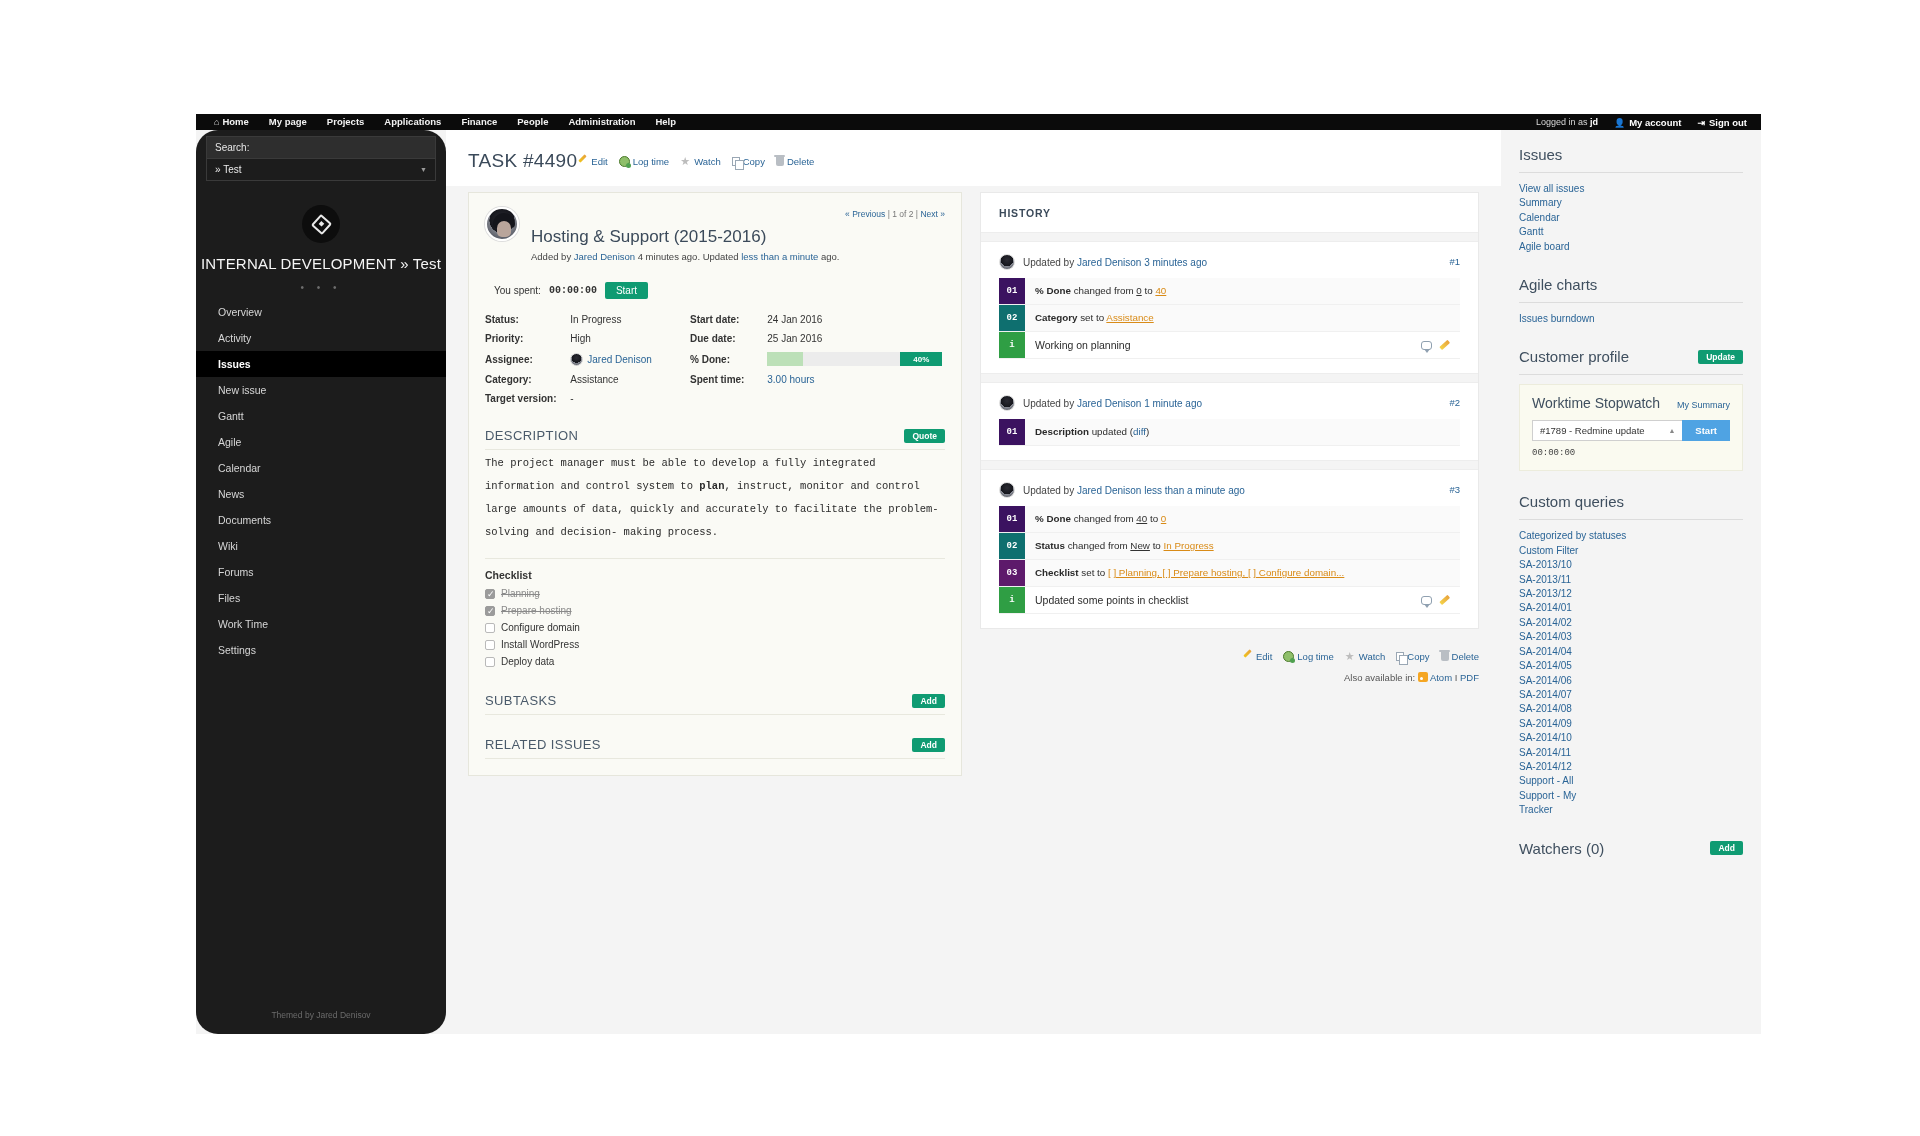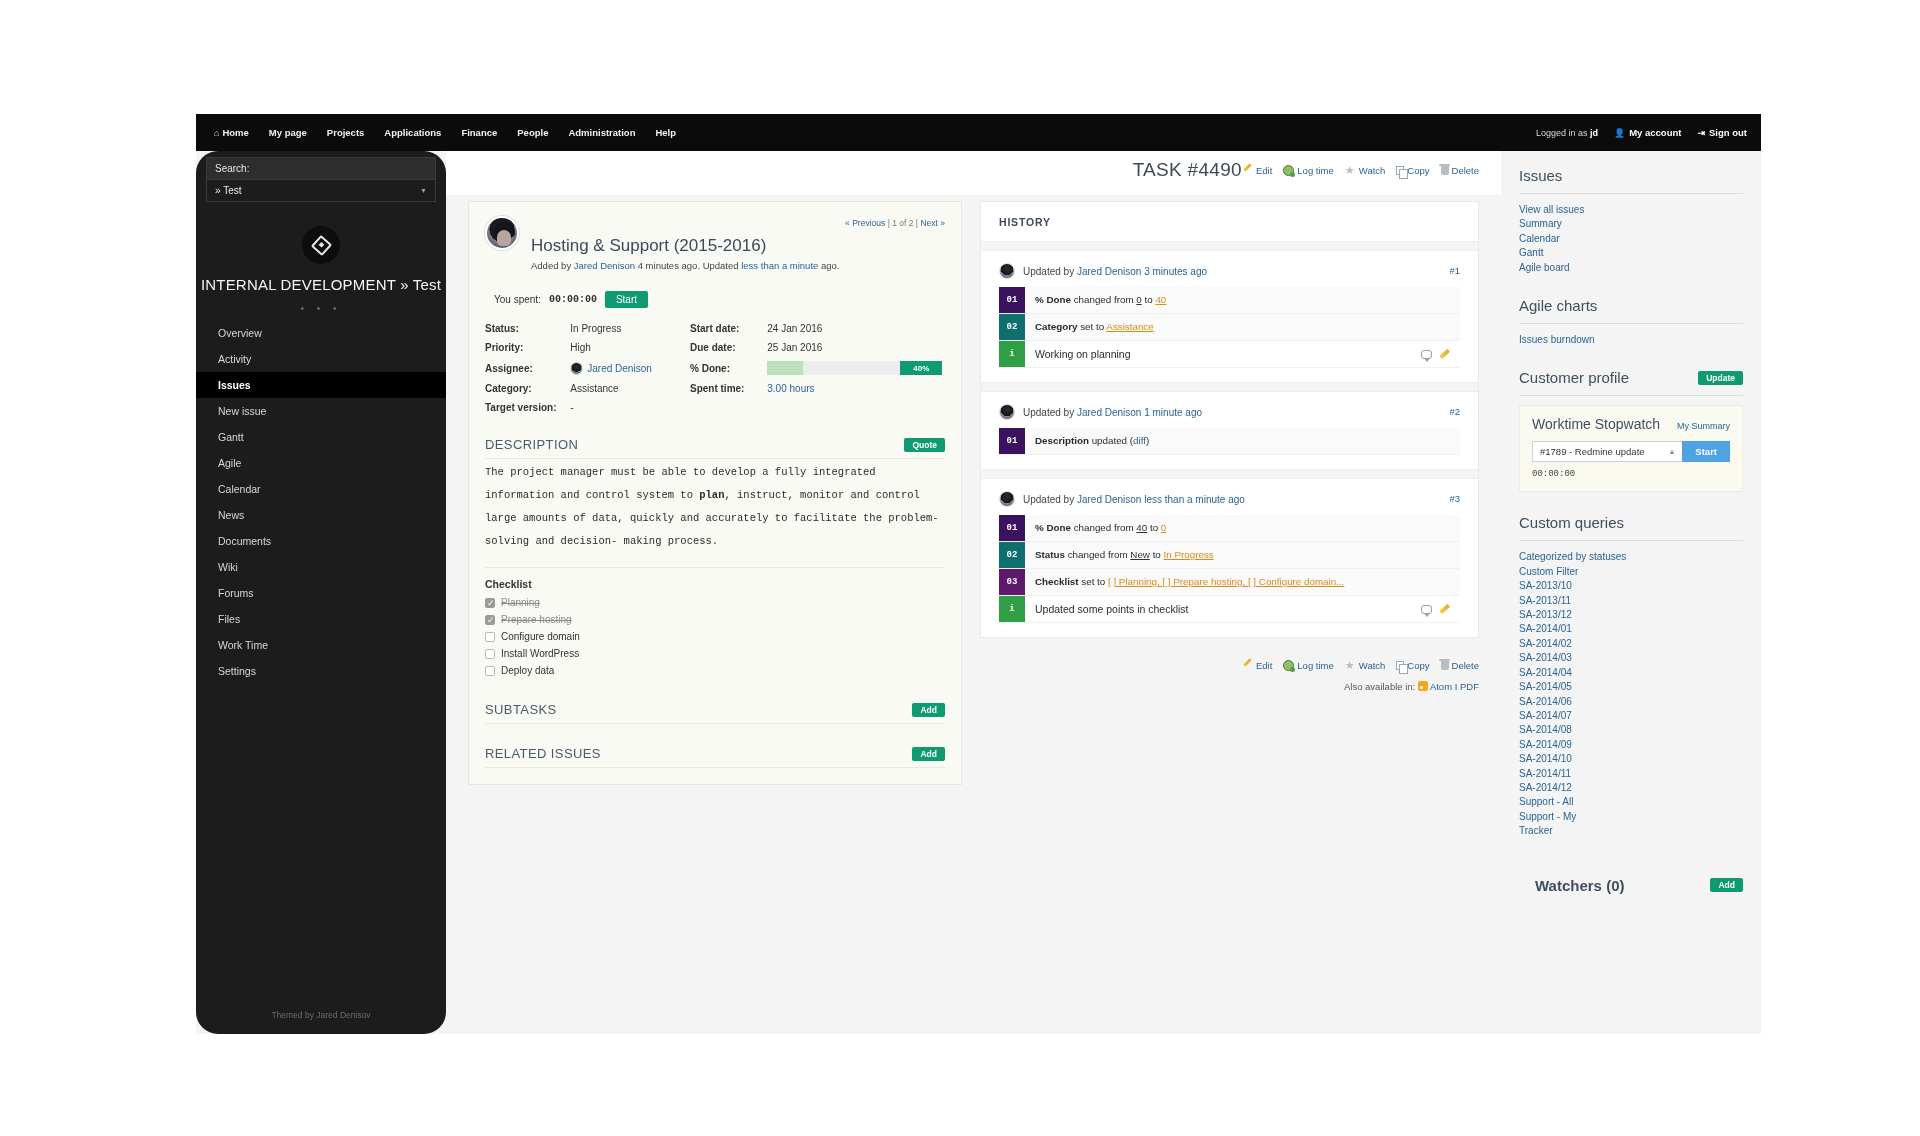--- a/index.html
+++ b/index.html
@@ -13,21 +13,21 @@
   .app {
     position: absolute;
     left: 196px; top: 114px;
     width: 1565px; height: 920px;
     background: #f4f4f4;
     display: flex; flex-direction: column;
   }
 
   
   .topbar {
-    height: 37px; background: #0b0b0b; color: #fff;
+    height: 16px; background: #0b0b0b; color: #fff;
     display: flex; align-items: center; justify-content: space-between;
     padding: 0 14px; flex: none;
   }
   .topnav { display: flex; align-items: center; gap: 0px; }
   .topnav a {
     color: #f2f2f2; text-decoration: none;
     font-size: 9.5px; font-weight: bold;
     padding: 0 10px; line-height: 22px; white-space: nowrap;
   }
   .topnav a:first-child { padding-left: 4px; }
@@ -84,22 +84,22 @@
   }
   .menu a.active { background: #000; color: #fff; font-weight: bold; }
   .footer-credit {
     margin-top: auto; text-align: center; color: #6b6b6b;
     font-size: 8.5px; padding: 12px 0 14px 0;
   }
 
   
   .center { flex: 1; min-width: 0; display: flex; flex-direction: column; }
   .page-head {
-    background: #fff; padding: 8px 22px 14px 22px;
-    display: flex; align-items: flex-start; justify-content: flex-end;
+    background: #fff; padding: 20px 22px 14px 22px;
+    display: flex; align-items: flex-start; justify-content: flex-start;
   }
   .page-title { font-size: 19px; color: #3b4a5a; font-weight: normal; letter-spacing: .3px; }
 
   .actions { display: flex; align-items: center; gap: 11px; padding-top: 6px; }
   .actions a {
     color: #2a6496; text-decoration: none; font-size: 9.5px;
     display: inline-flex; align-items: center; gap: 3px; white-space: nowrap;
   }
   .ic { width: 11px; height: 11px; display:inline-block; position: relative; }
   .ic-edit:before {
@@ -278,21 +278,21 @@
     font-size: 9.5px; color:#333; padding: 4px 7px;
     display:flex; align-items:center; justify-content:space-between;
   }
   .sw-select .caret { font-size:7px; color:#888; }
   .btn-blue {
     background: #4fa3e3; color:#fff; border:none; font-size:9.5px;
     font-weight: bold; padding: 0 13px; cursor:pointer; font-family: inherit;
   }
   .sw-time { font-size: 9px; color:#444; margin-top: 7px; font-family:"Liberation Mono", monospace;}
   .watchers { margin-top: 22px; display:flex; align-items:center; justify-content:space-between; }
-  .watchers h4 { margin:16px; font-size: 15px; font-weight: bold; color:#3f4f5f; }
+  .watchers h4 { margin:0; font-size: 15px; font-weight: normal; color:#3f4f5f; }
 </style>
 </head>
 <body>
 
 <div class="app">
 
   <div class="topbar">
     <div class="topnav">
       <a href="#"><span class="home-ico">⌂</span><span>Home</span></a>
       <a href="#">My page</a>

